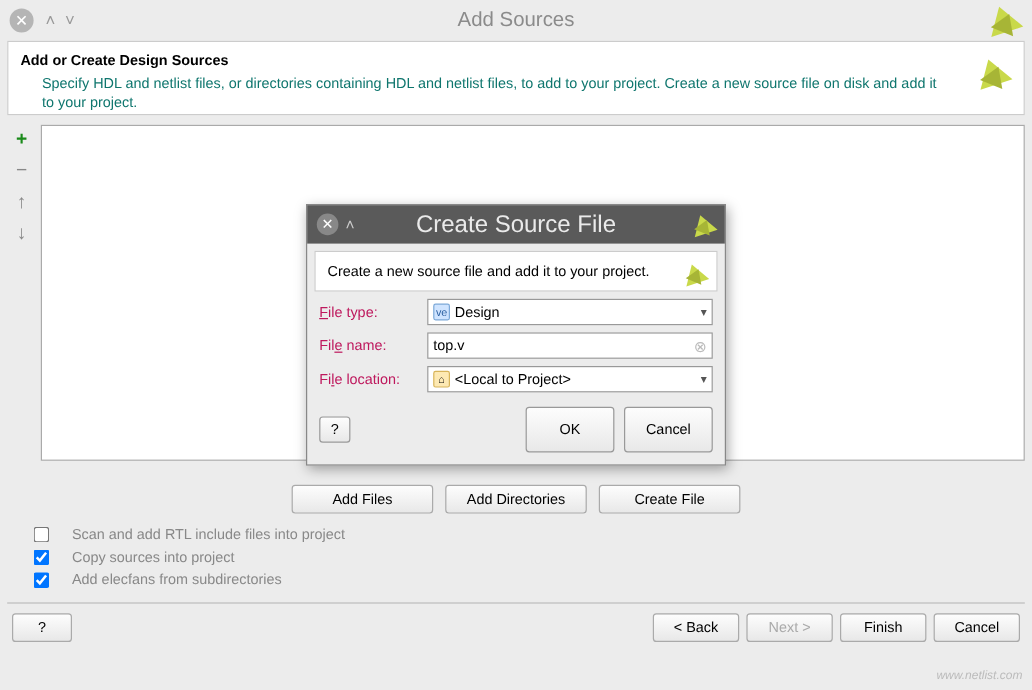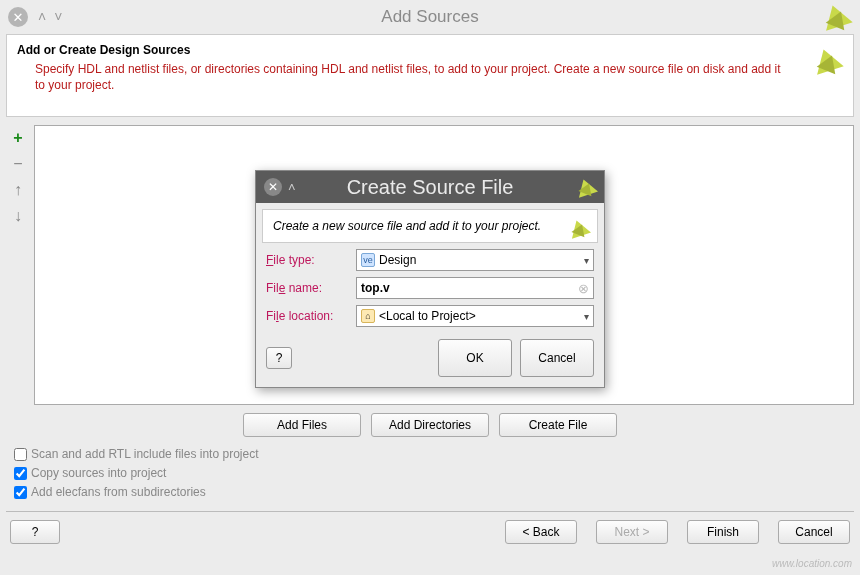--- a/index.html
+++ b/index.html
@@ -45,31 +45,31 @@
       font-weight: 400;
     }
     .titlebar .logo-big {
       position: absolute;
       right: 10px;
     }
     .desc-panel {
       background: #fff;
       border: 1px solid #ccc;
       margin: 0 6px;
-      padding: 8px 12px 23px 10px;
+      padding: 8px 12px 2px 10px;
       position: relative;
     }
     .desc-panel h3 {
       font-size: 12px;
       font-weight: bold;
       margin-bottom: 4px;
     }
     .desc-panel p {
       font-size: 12px;
-      color: #b91c1c;
+      color: #0f766e;
       padding-left: 18px;
       line-height: 1.35;
       padding-right: 60px;
     }
     .desc-panel .panel-logo {
       position: absolute;
       right: 12px;
       top: 12px;
     }
     .main-area {
@@ -96,21 +96,21 @@
     .list-frame {
       flex: 1;
       height: 280px;
       border: 1px solid #aaa;
       background: #fff;
     }
     .btn-row {
       display: flex;
       justify-content: center;
       gap: 10px;
-      margin-top: 8px;
+      margin-top: 20px;
     }
     .std-btn {
       min-width: 118px;
       height: 24px;
       background: linear-gradient(#fdfdfd, #e8e8e8);
       border: 1px solid #aaa;
       border-radius: 3px;
       font-size: 12px;
       cursor: pointer;
       padding: 0 10px;
@@ -119,38 +119,39 @@
       margin: 10px 14px 0 14px;
       display: flex;
       flex-direction: column;
       gap: 5px;
     }
     .opts label {
       color: #888;
       font-size: 12px;
       display: flex;
       align-items: center;
-      gap: 4px;
+      gap: 19px;
+      margin-left: 14px;
     }
     .opts input[type=checkbox] {
       width: 13px; height: 13px;
     }
     .bottom-sep {
       border-top: 1px solid #bbb;
       margin: 12px 6px 0 6px;
     }
     .wizard-btns {
       display: flex;
       justify-content: space-between;
       align-items: center;
       padding: 8px 10px 0 10px;
     }
     .wizard-btns .right {
       display: flex;
-      gap: 19px;
+      gap: 6px;
       padding-left: 18px;
     }
     .wiz-btn {
       min-width: 72px;
       height: 24px;
       background: linear-gradient(#fdfdfd, #e8e8e8);
       border: 1px solid #aaa;
       border-radius: 3px;
       font-size: 12px;
       padding: 0 12px;
@@ -211,21 +212,20 @@
       right: 8px;
     }
     .dialog .dlg-desc {
       background: #fff;
       border: 1px solid #ccc;
       margin: 6px;
       padding: 8px 16px 8px 10px;
       position: relative;
       font-size: 12px;
       line-height: 1.35;
-      font-style: italic;
     }
     .dialog .dlg-desc .dlg-logo2 {
       position: absolute;
       right: 8px;
       top: 8px;
     }
     .dlg-form {
       margin: 4px 10px 6px 10px;
     }
     .dlg-row {
@@ -264,21 +264,20 @@
       border-radius: 2px;
       font-size: 9px;
     }
     .combo .ico.ve { background:#cfe4ff; color:#2a5fa0; border:1px solid #7ba8d8;}
     .combo .ico.loc { background:#fde9b3; border:1px solid #d7b45a;}
     .txt input {
       border: none; outline: none;
       width: 100%;
       font-size: 12px;
       background: transparent;
-      font-weight: bold;
     }
     .txt .clear {
       color: #bbb;
       cursor: pointer;
       font-size: 13px;
     }
     .dlg-actions {
       display: flex;
       justify-content: space-between;
       align-items: center;
@@ -436,13 +435,13 @@
   </div>
   <div class="dlg-actions">
     <button class="dlg-help">?</button>
     <div class="right">
       <button class="dlg-btn">OK</button>
       <button class="dlg-btn">Cancel</button>
     </div>
   </div>
 </div>
 
-<div class="watermark">www.location.com</div>
+<div class="watermark">www.netlist.com</div>
 
 </body></html>

